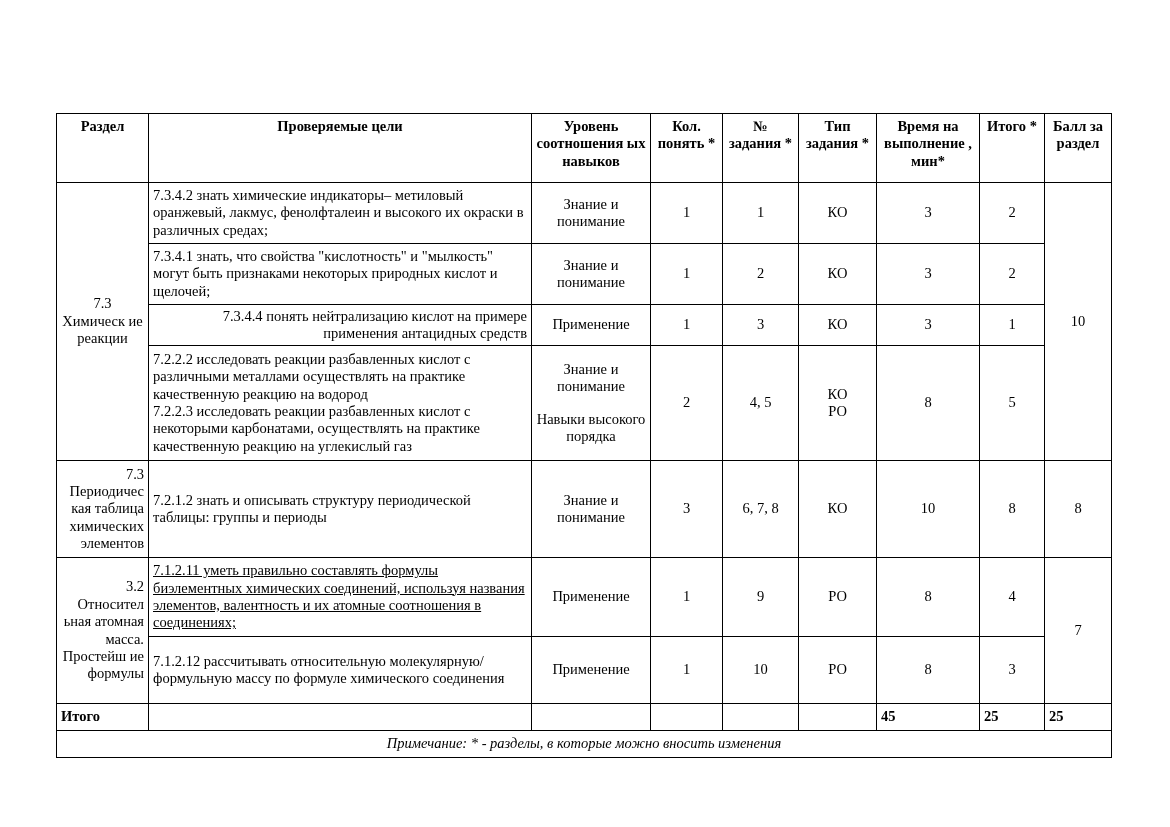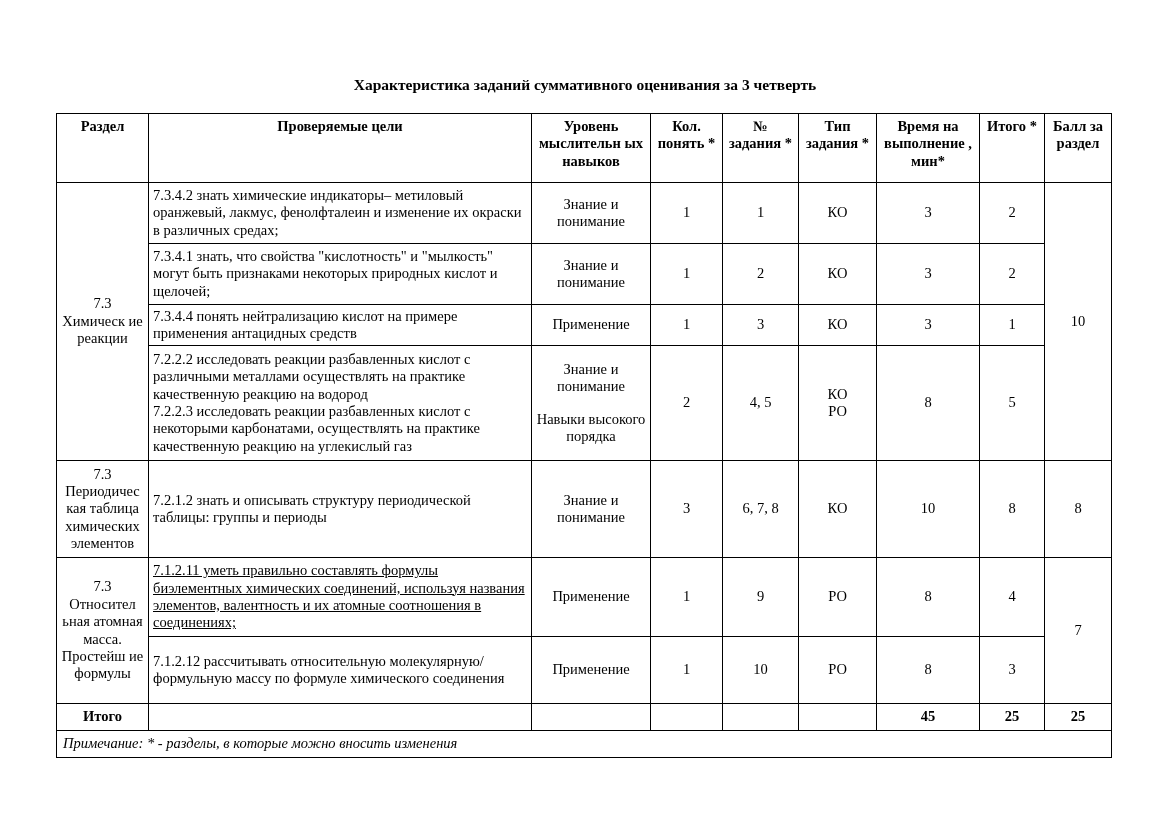--- a/index.html
+++ b/index.html
@@ -63,108 +63,107 @@
   col.c-level     { width: 119px; }
   col.c-count     { width: 72px;  }
   col.c-num       { width: 76px;  }
   col.c-type      { width: 78px;  }
   col.c-time      { width: 103px; }
   col.c-score     { width: 65px;  }
   col.c-secscore  { width: 67px;  }
 
   
   .c-section-mid  { text-align: center; vertical-align: top; padding-top: 5px; }
-  .c-section-left { text-align: center;  vertical-align: top; padding-top: 5px; }
+  .c-section-left { text-align: right;  vertical-align: top; padding-top: 5px; }
   .c-goal         { text-align: left;  vertical-align: top; padding: 4px 6px 4px 6px; }
   .c-mid          { text-align: center; vertical-align: middle; }
   .c-top          { text-align: center; vertical-align: top; padding-top: 7px; }
   .c-level-split  { text-align: center; vertical-align: top; padding-top: 5px; }
   .bold           { font-weight: bold; }
   .gap-line       { display: block; height: 15px; }
 
   tr.total td {
     height: 22px;
+    text-align: left;
+  }
+  tr.total td.tot-label {
+    font-weight: bold;
+  }
+  tr.total td.tot-val {
+    font-weight: bold;
+  }
+  tr.note td {
     text-align: center;
-  }
-  tr.total td.tot-label {
-    font-weight: bold;
-  }
-  tr.total td.tot-val {
-    font-weight: bold;
-  }
-  tr.note td {
-    text-align: left;
     font-style: italic;
     font-size: 14.5px;
     padding: 2px 6px;
     height: 22px;
   }
   .nowrapish { white-space: pre-line; }
 </style>
 </head>
 <body>
 
 <div class="page">
 
-  <div class="doc-title">Характеристика заданий суммативного оценивания за 3 четверть</div>
 
   <div class="table-wrap">
     <table class="spec">
       <colgroup>
         <col class="c-razdel">
           <col class="c-goals">
           <col class="c-level">
         <col class="c-count">
           <col class="c-num">
           <col class="c-type">
         <col class="c-time">
           <col class="c-score">
           <col class="c-secscore">
       </colgroup>
 
       <thead>
         <tr class="hdr">
           <th>Раздел</th>
           <th>Проверяемые цели</th>
-          <th>Уровень мыслительн ых навыков</th>
+          <th>Уровень соотношения ых навыков</th>
           <th>Кол. понять *</th>
           <th>№ задания *</th>
           <th>Тип задания *</th>
           <th>Время на выполнение , мин*</th>
           <th>Итого *</th>
           <th>Балл за раздел</th>
         </tr>
       </thead>
 
       <tbody>
 
         <tr>
           <td class="c-section-mid" rowspan="4">7.3 Химическ ие реакции</td>
-          <td class="c-goal" style="height:56px;">7.3.4.2 знать химические индикаторы– метиловый оранжевый, лакмус, фенолфталеин и изменение их окраски в различных средах;</td>
+          <td class="c-goal" style="height:56px;">7.3.4.2 знать химические индикаторы– метиловый оранжевый, лакмус, фенолфталеин и высокого их окраски в различных средах;</td>
           <td class="c-mid">Знание и понимание</td>
           <td class="c-mid">1</td>
           <td class="c-mid">1</td>
           <td class="c-mid">КО</td>
           <td class="c-top">3</td>
           <td class="c-mid">2</td>
           <td class="c-mid" rowspan="4">10</td>
         </tr>
 
         <tr>
           <td class="c-goal" style="height:56px;">7.3.4.1 знать, что свойства "кислотность" и "мылкость" могут быть признаками некоторых природных кислот и щелочей;</td>
           <td class="c-mid">Знание и понимание</td>
           <td class="c-mid">1</td>
           <td class="c-mid bold">2</td>
           <td class="c-mid">КО</td>
           <td class="c-top">3</td>
           <td class="c-mid">2</td>
         </tr>
 
         <tr>
-          <td class="c-goal" style="height:36px;">7.3.4.4 понять нейтрализацию кислот на примере применения антацидных средств</td>
+          <td class="c-goal" style="height:36px;text-align:right;">7.3.4.4 понять нейтрализацию кислот на примере применения антацидных средств</td>
           <td class="c-mid">Применение</td>
           <td class="c-mid">1</td>
           <td class="c-mid">3</td>
           <td class="c-mid">КО</td>
           <td class="c-top">3</td>
           <td class="c-mid">1</td>
         </tr>
 
         <tr>
           <td class="c-goal nowrapish" style="height:110px;margin-left:44px;">7.2.2.2 исследовать реакции разбавленных кислот с различными металлами осуществлять на практике качественную реакцию на водород
@@ -188,21 +187,21 @@
           <td class="c-mid">Знание и понимание</td>
           <td class="c-mid">3</td>
           <td class="c-mid">6, 7, 8</td>
           <td class="c-mid">КО</td>
           <td class="c-top">10</td>
           <td class="c-mid">8</td>
           <td class="c-mid">8</td>
         </tr>
 
         <tr>
-          <td class="c-section-left" rowspan="2">7.3 Относител ьная атомная масса. Простейш ие формулы</td>
+          <td class="c-section-left" rowspan="2">3.2 Относител ьная атомная масса. Простейш ие формулы</td>
           <td class="c-goal" style="height:74px;text-decoration:underline;">7.1.2.11 уметь правильно составлять формулы биэлементных химических соединений, используя названия элементов, валентность и их атомные соотношения в соединениях;</td>
           <td class="c-mid">Применение</td>
           <td class="c-mid">1</td>
           <td class="c-mid">9</td>
           <td class="c-mid">РО</td>
           <td class="c-top">8</td>
           <td class="c-mid">4</td>
           <td class="c-mid" rowspan="2">7</td>
         </tr>
 

